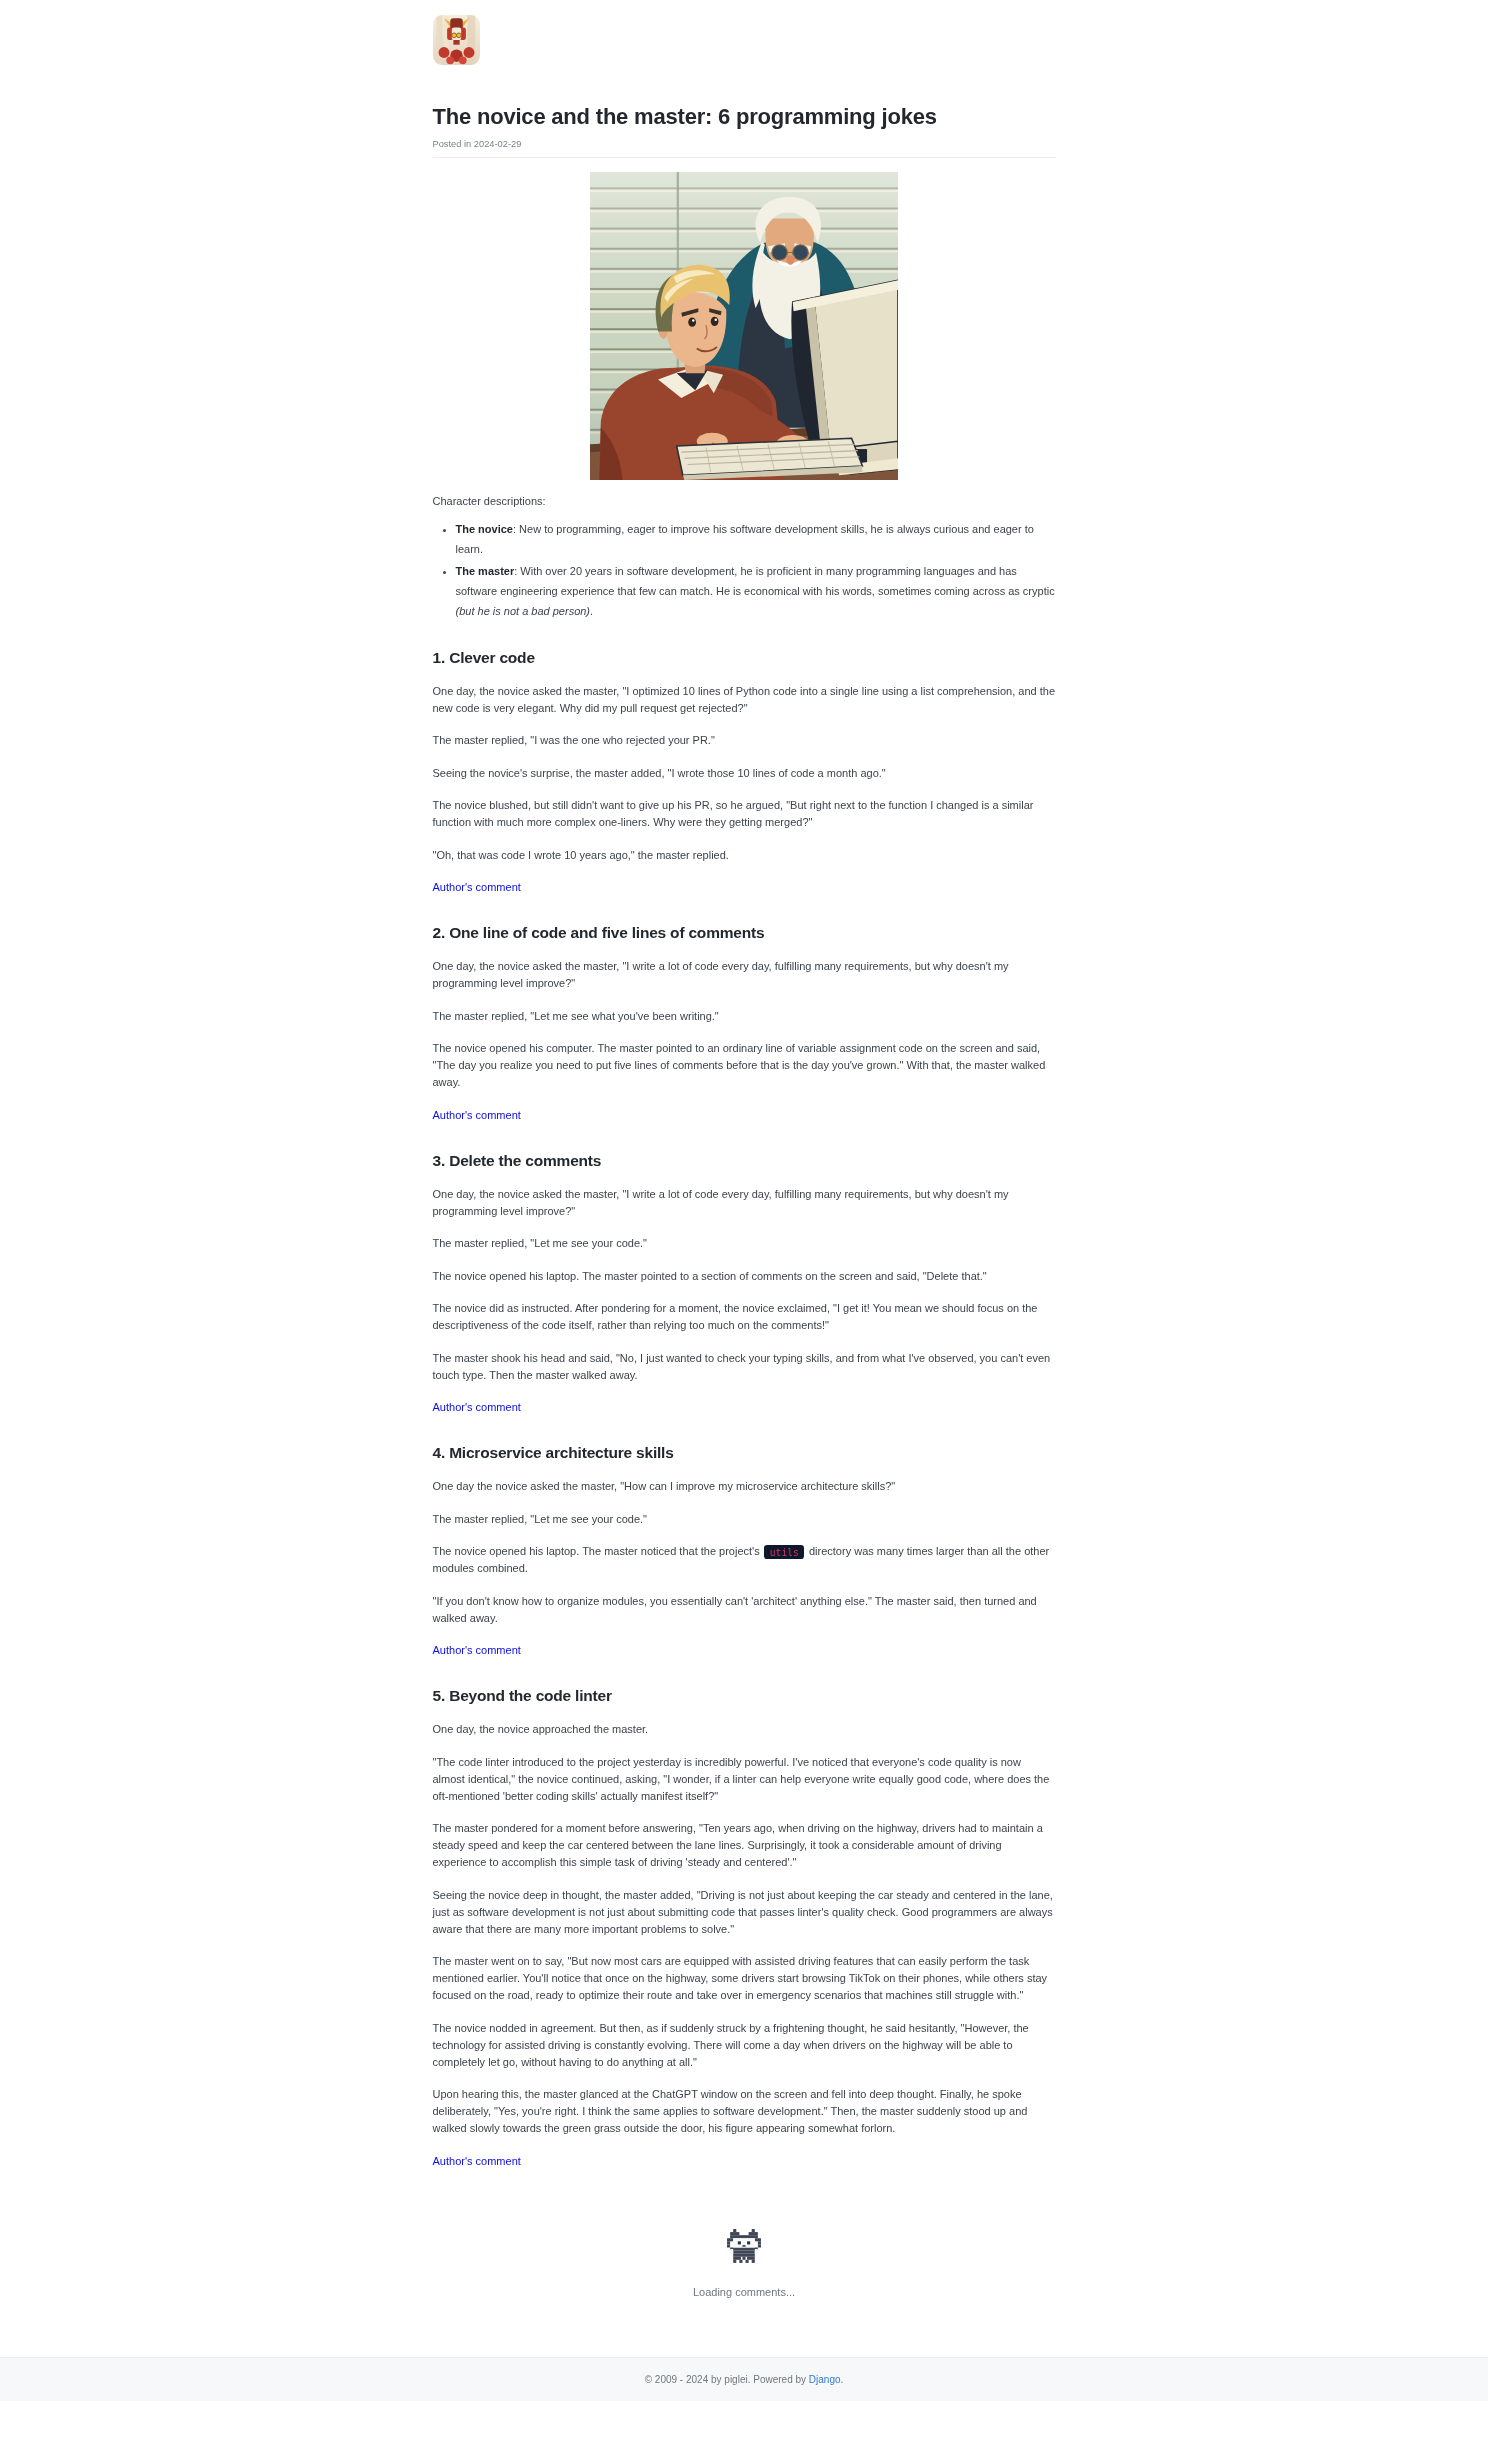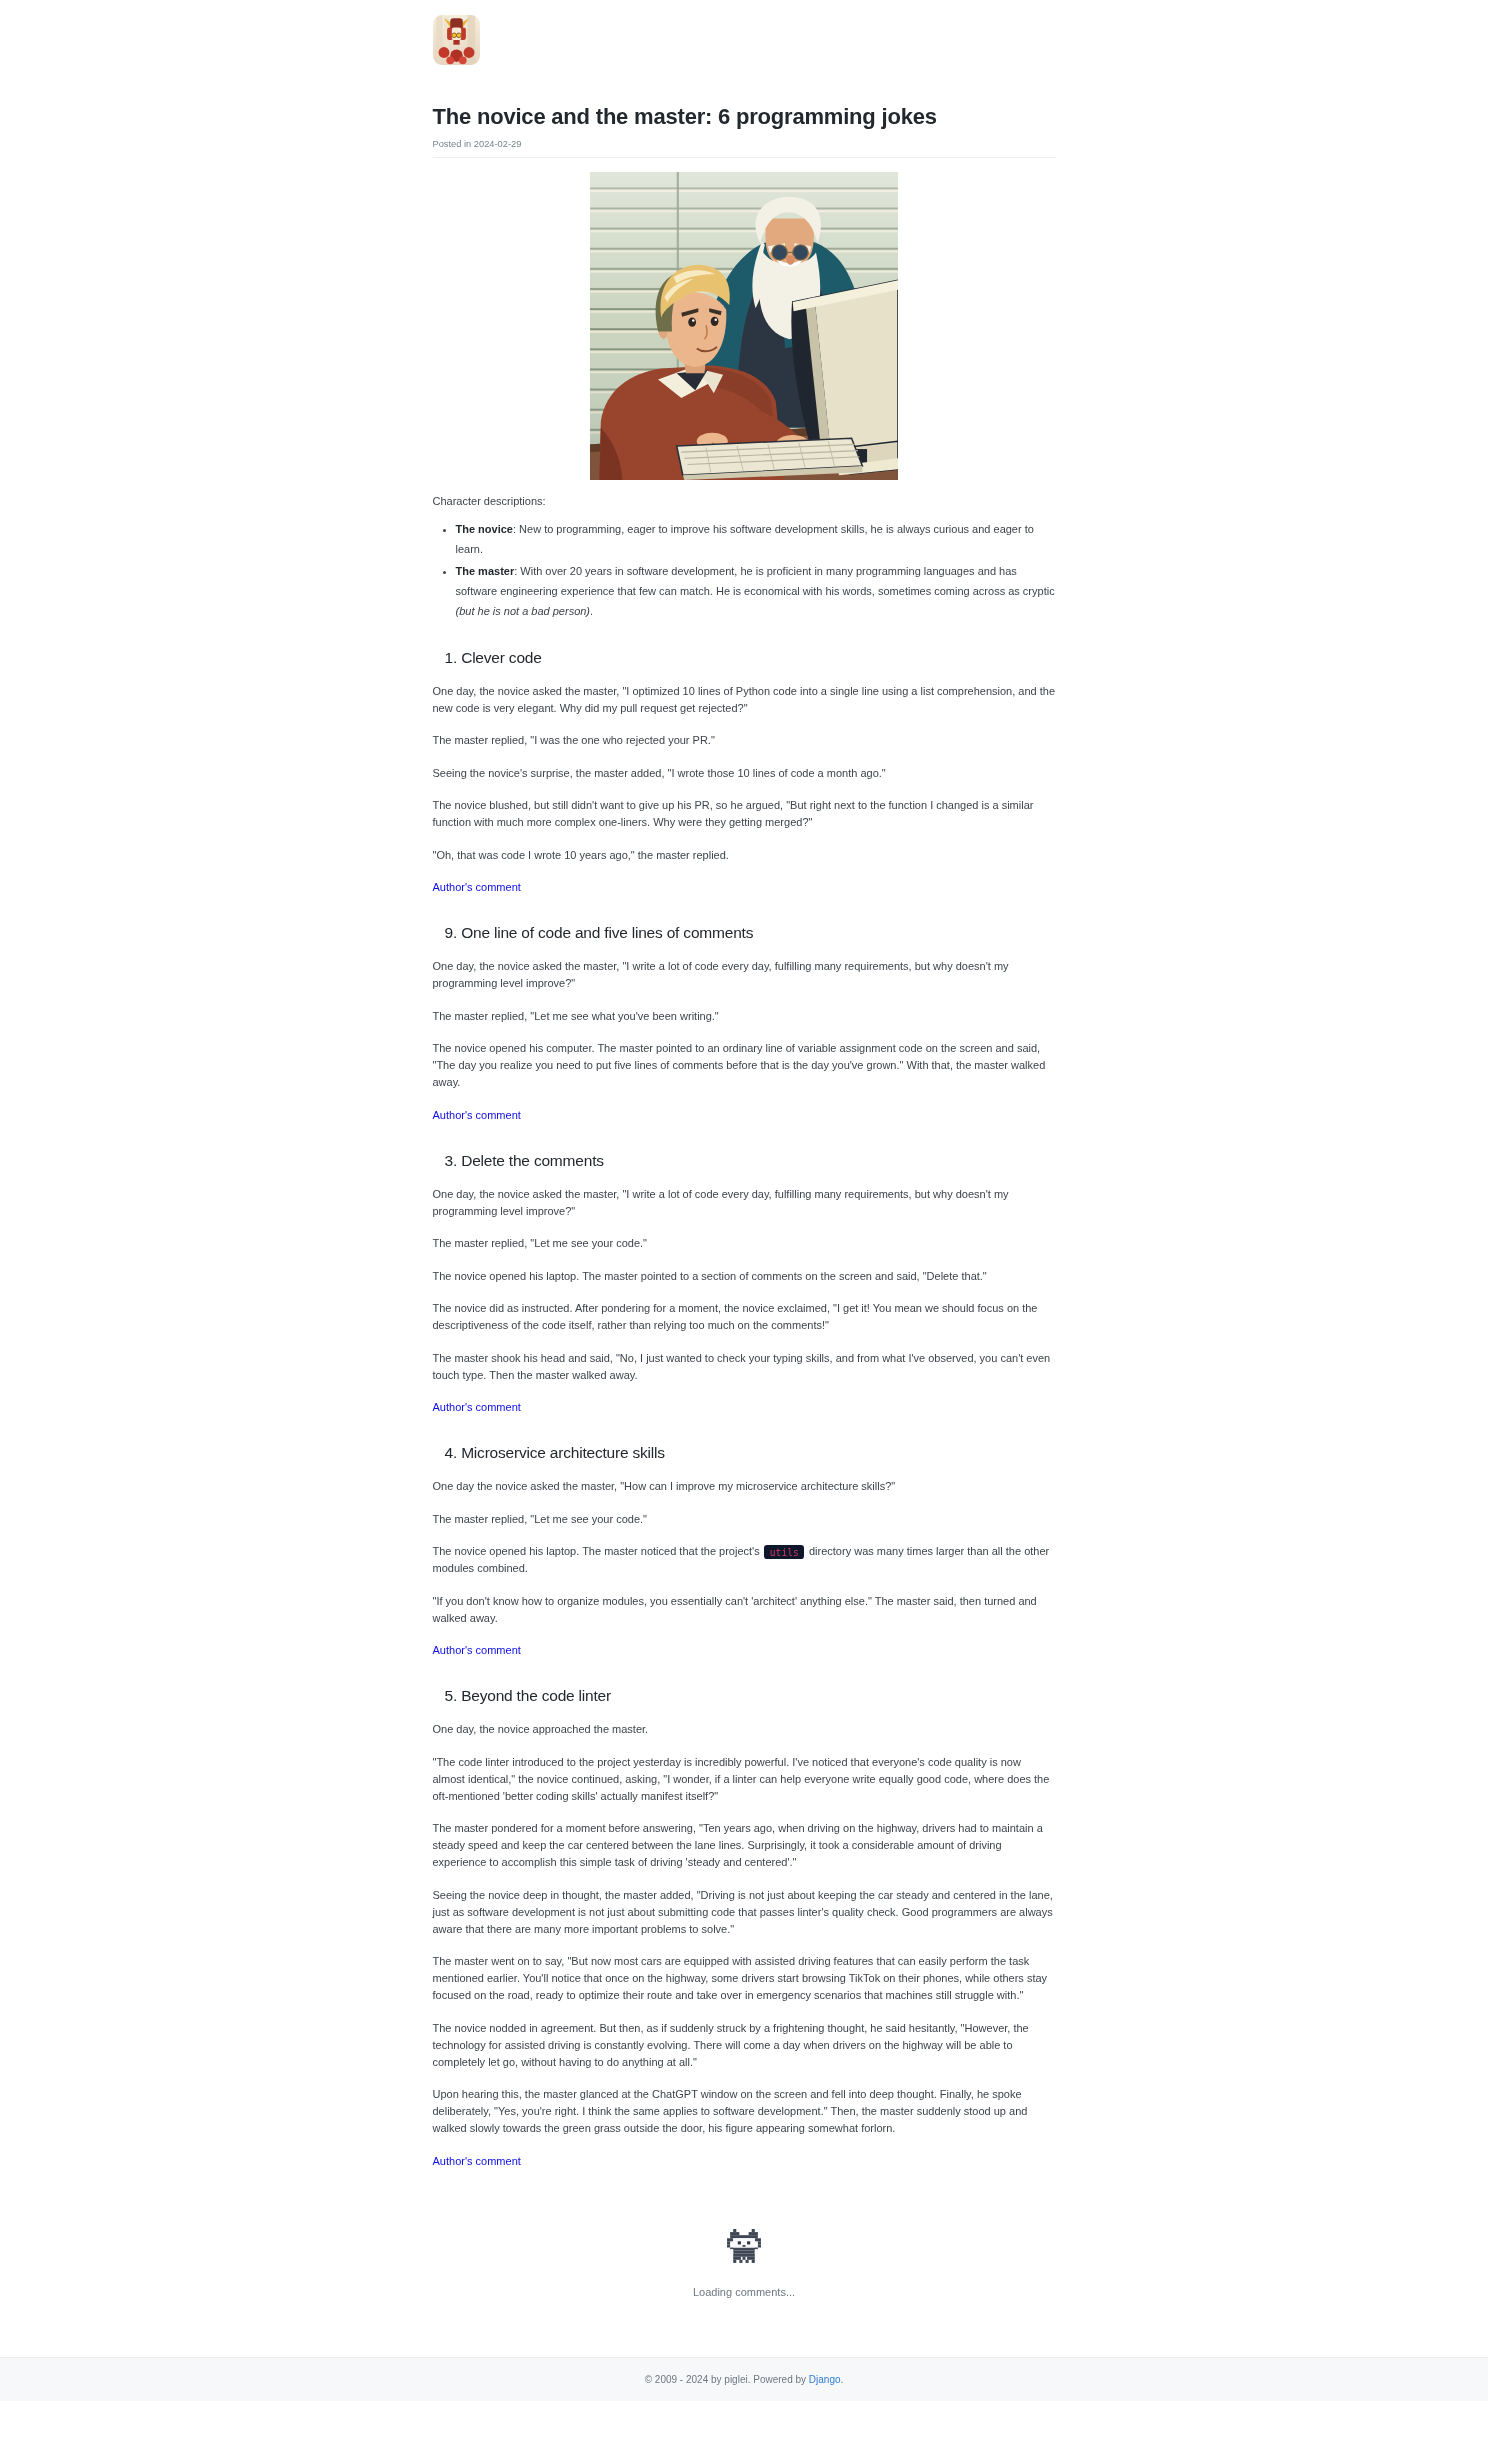--- a/index.html
+++ b/index.html
@@ -49,23 +49,23 @@
     font-size: 11px;
     line-height: 20px;
     margin-bottom: 1.6px;
     color: #3d434b;
   }
   ul.char-list li b { color: #23282e; }
   ul.char-list li i { font-style: italic; }
   h2.sec-h {
     font-size: 15.5px;
     line-height: 22px;
-    font-weight: normal;
+    font-weight: bold;
     color: #23282e;
-    margin: 26px 0 14px 12px;
+    margin: 26px 0 14px 0;
     letter-spacing: -0.2px;
   }
   .para, .sec-paras p {
     font-size: 11px;
     line-height: 17px;
     margin: 0 0 15.5px 0;
     color: #3d434b;
   }
   p.plink { margin: 0 0 15.5px 0; font-size: 11px; line-height: 17px; }
   a.author-link {
@@ -254,21 +254,21 @@
         <p>One day, the novice asked the master, "I optimized 10 lines of Python code into a single line using a list comprehension, and the new code is very elegant. Why did my pull request get rejected?"</p>
         <p>The master replied, "I was the one who rejected your PR."</p>
         <p>Seeing the novice's surprise, the master added, "I wrote those 10 lines of code a month ago."</p>
         <p>The novice blushed, but still didn't want to give up his PR, so he argued, "But right next to the function I changed is a similar function with much more complex one-liners. Why were they getting merged?"</p>
         <p>"Oh, that was code I wrote 10 years ago," the master replied.</p>
       </div>
     <p class="plink"><a href="#" class="author-link">Author's comment</a></p>
   </section>
 
   <section>
-    <h2 class="sec-h">9. One line of code and five lines of comments</h2>
+    <h2 class="sec-h">2. One line of code and five lines of comments</h2>
     <div class="sec-paras">
         <p>One day, the novice asked the master, "I write a lot of code every day, fulfilling many requirements, but why doesn't my programming level improve?"</p>
         <p>The master replied, "Let me see what you've been writing."</p>
         <p>The novice opened his computer. The master pointed to an ordinary line of variable assignment code on the screen and said, "The day you realize you need to put five lines of comments before that is the day you've grown." With that, the master walked away.</p>
       </div>
     <p class="plink"><a href="#" class="author-link">Author's comment</a></p>
   </section>
 
   <section>
     <h2 class="sec-h">3. Delete the comments</h2>

